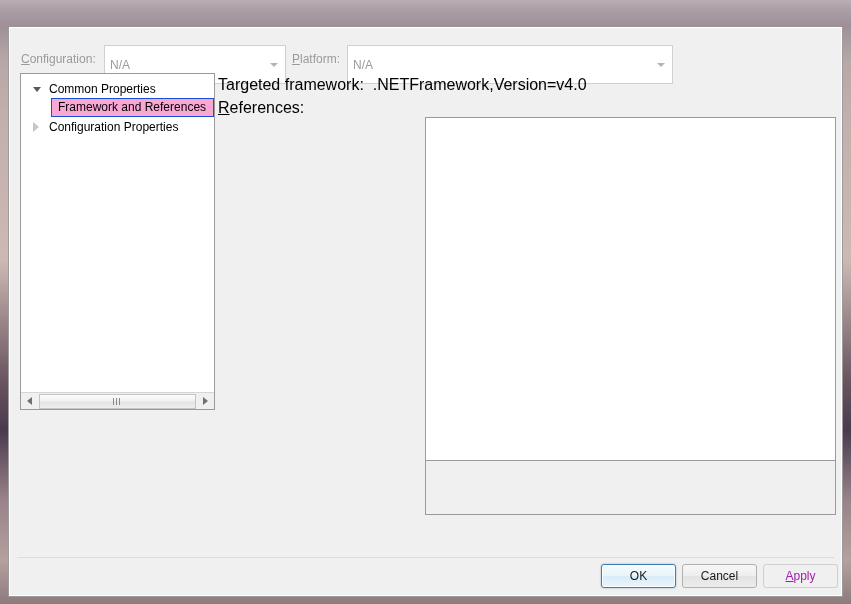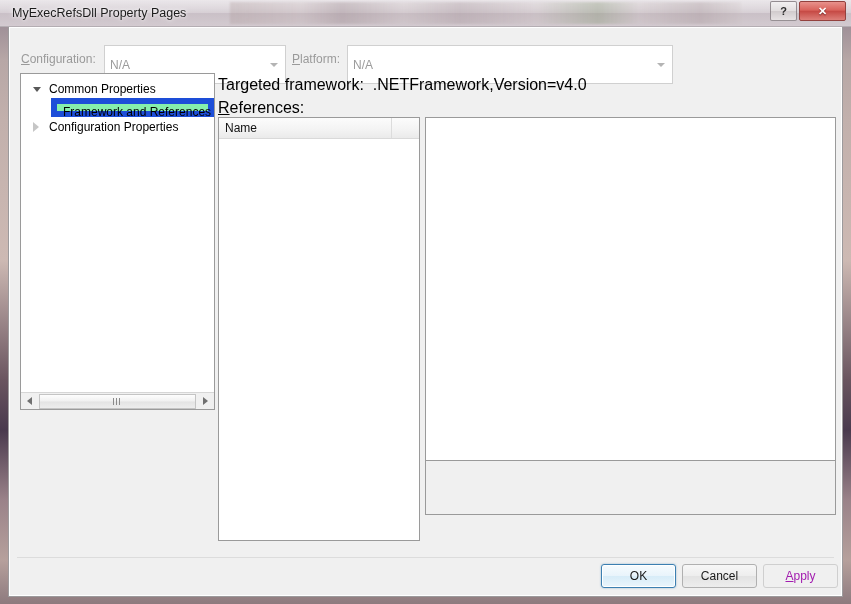--- a/index.html
+++ b/index.html
@@ -228,22 +228,22 @@
   }
   .tri-closed-outline {
     position: absolute;
     top: 4px;
     width: 0; height: 0;
     border-top: 5px solid transparent;
     border-bottom: 5px solid transparent;
     border-left: 6px solid #c6c6c6;
   }
   .tree-sel {
-    background: #86efac;
-    border: 6px solid #1d4ed8;
+    background: #f9a8d4;
+    border: 1px solid #1d4ed8;
     box-sizing: border-box;
   }
 
   
   #tree-hscroll {
     position: absolute;
     height: 17px;
     background: #f0f0f0;
     border-top: 1px solid #d6d6d6;
     box-sizing: border-box;
@@ -325,27 +325,20 @@
     background: #dcdcdc;
   }
 </style>
 </head>
 <body>
 
 <div id="desktop"></div>
 
 <div id="frame">
 
-  <div id="titlebar">
-    <div class="title-text">MyExecRefsDll Property Pages</div>
-    <div class="caption-buttons">
-      <div class="cap-btn cap-help">?</div>
-      <div class="cap-btn cap-close">✕</div>
-    </div>
-  </div>
 
   <div id="dialog">
     <div id="dialog-inner">
 
       <div class="lbl-dim" style="left:12px; top:25px;">
         <span class="acc">C</span><span>onfiguration:</span>
       </div>
 
       <div class="combo" style="left:95px; top:18px; width:182px;">
         <span class="val">N/A</span>
@@ -392,26 +385,20 @@
       </div>
 
       <div class="lbl" style="left:209px; top:49px;">
         <span>Targeted framework:</span>&nbsp;&nbsp;<span>.NETFramework,Version=v4.0</span>
       </div>
 
       <div class="lbl" style="left:209px; top:72px;">
         <span class="acc">R</span><span>eferences:</span>
       </div>
 
-      <div id="ref-list" style="left:209px; top:90px; width:202px; height:424px;">
-        <div id="ref-header">
-          <div class="col-h" style="width:175px;">Name</div>
-          <div class="col-h" style="width:27px; border-right:none;"></div>
-        </div>
-      </div>
 
       <div id="detail-pane" style="left:416px; top:90px; width:411px; height:369px;"></div>
 
       <div id="detail-desc" style="left:416px; top:433px; width:411px; height:55px;"></div>
 
 
 
       <div id="footer-sep" style="top:530px;"></div>
 
       <div class="btn default" style="left:592px; top:537px; width:75px; height:24px;">

